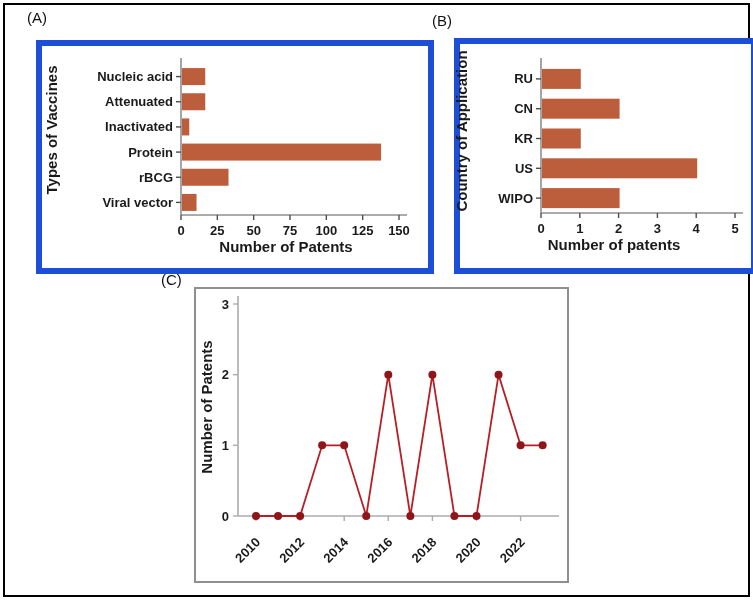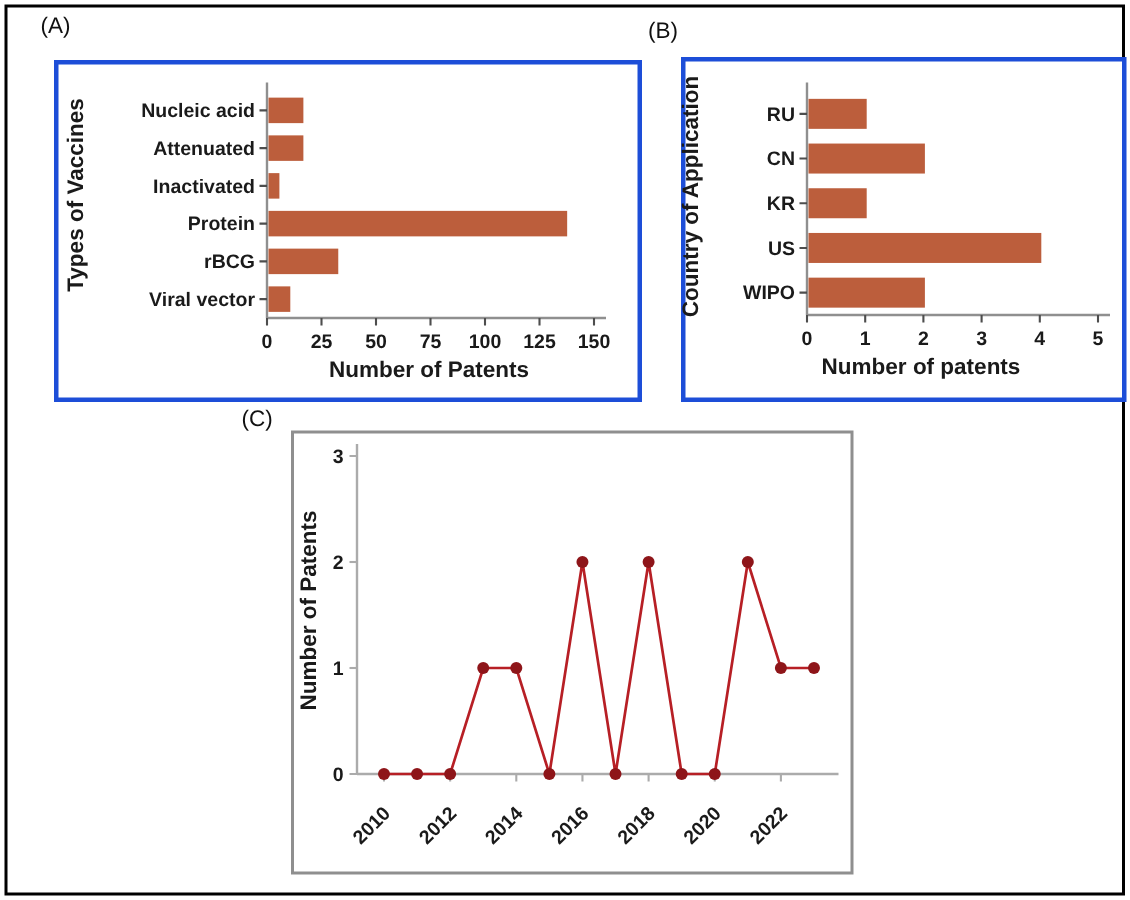--- a/index.html
+++ b/index.html
@@ -10,21 +10,21 @@
   }
   .outer-frame {
     position:absolute; left:3px; top:3px; right:3px; bottom:3px;
     border:2px solid #000000; pointer-events:none;
   }
   .panel-letter {
     position:absolute; font-size:15px; font-weight:400; color:#111111;
     white-space:nowrap;
   }
   .chart-box { position:absolute; background:#ffffff; }
-  .box-a, .box-b { border:3px solid #1d4ed8; }
+  .box-a, .box-b { border:6px solid #1d4ed8; }
   .box-c { border:2px solid #8f8f8f; }
   .axis-title {
     position:absolute; font-size:15px; font-weight:700; color:#1a1a1a;
     white-space:nowrap;
   }
   .axis-title.x { transform:translate(-50%,0); }
   .axis-title.y { transform:translate(-50%,-50%) rotate(-90deg); }
   svg text { font-family:"Liberation Sans", sans-serif; }
 </style>
 </head>

